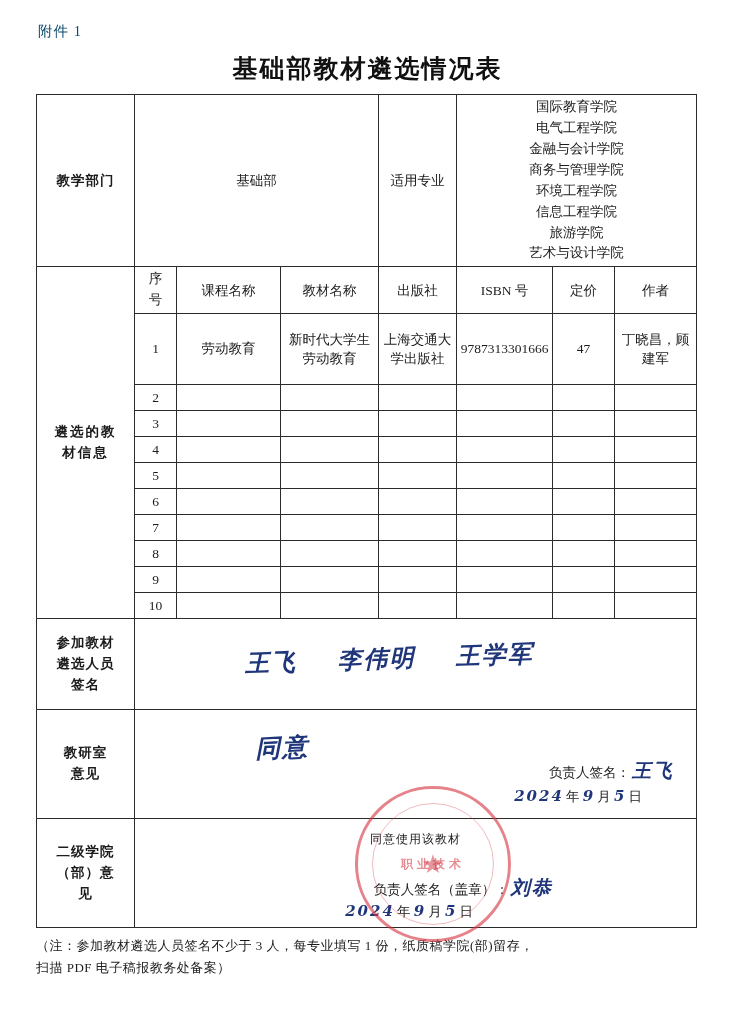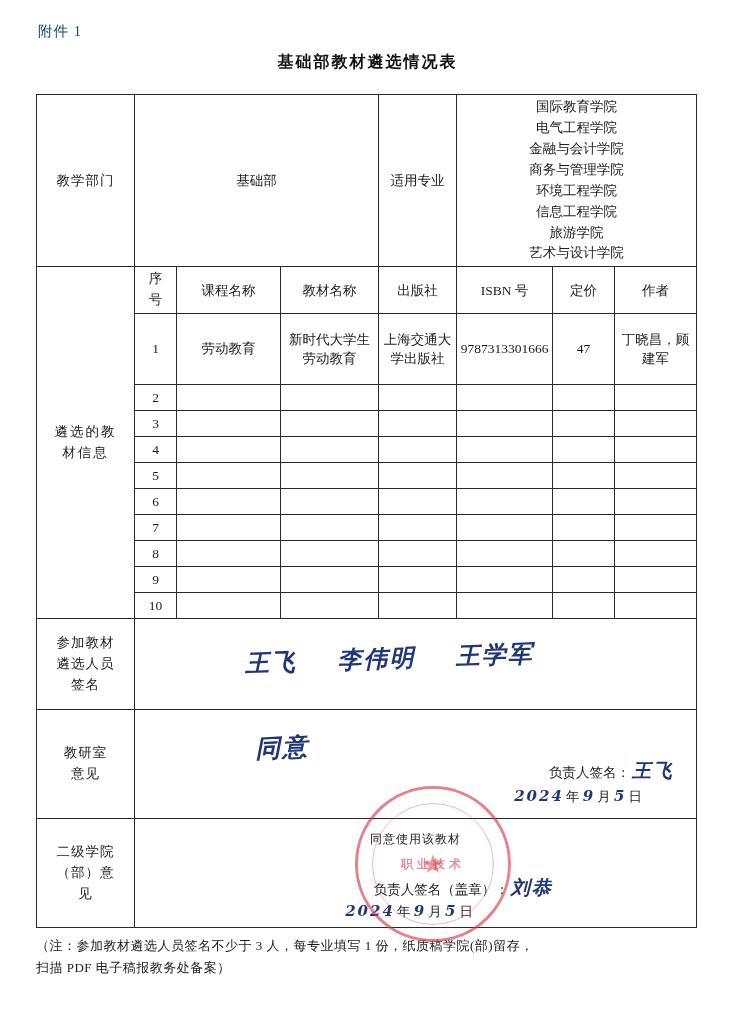--- a/index.html
+++ b/index.html
@@ -28,21 +28,21 @@
     font-size: 14.5px;
     letter-spacing: 1px;
     color: #0c4a6e;
   }
   .doc-title {
     position: absolute;
     top: 52px;
     left: 0;
     width: 735px;
     text-align: center;
-    font-size: 16px;
+    font-size: 25px;
     font-weight: bold;
     letter-spacing: 2px;
     color: #111;
   }
   table.main {
     position: absolute;
     left: 36px;
     top: 94px;
     width: 660px;
     border-collapse: collapse;
@@ -52,20 +52,21 @@
     border: 1px solid #2b2b2b;
     font-size: 13.5px;
     text-align: center;
     vertical-align: middle;
     color: #1c1c1c;
     padding: 2px 3px;
     line-height: 1.45;
   }
   .label-cell {
     letter-spacing: 1px;
+    font-weight: bold;
   }
   .dept-line {
     display: block;
     line-height: 1.55;
     font-size: 13.5px;
   }
   .majors {
     padding: 6px 4px;
   }
   .hdr {

